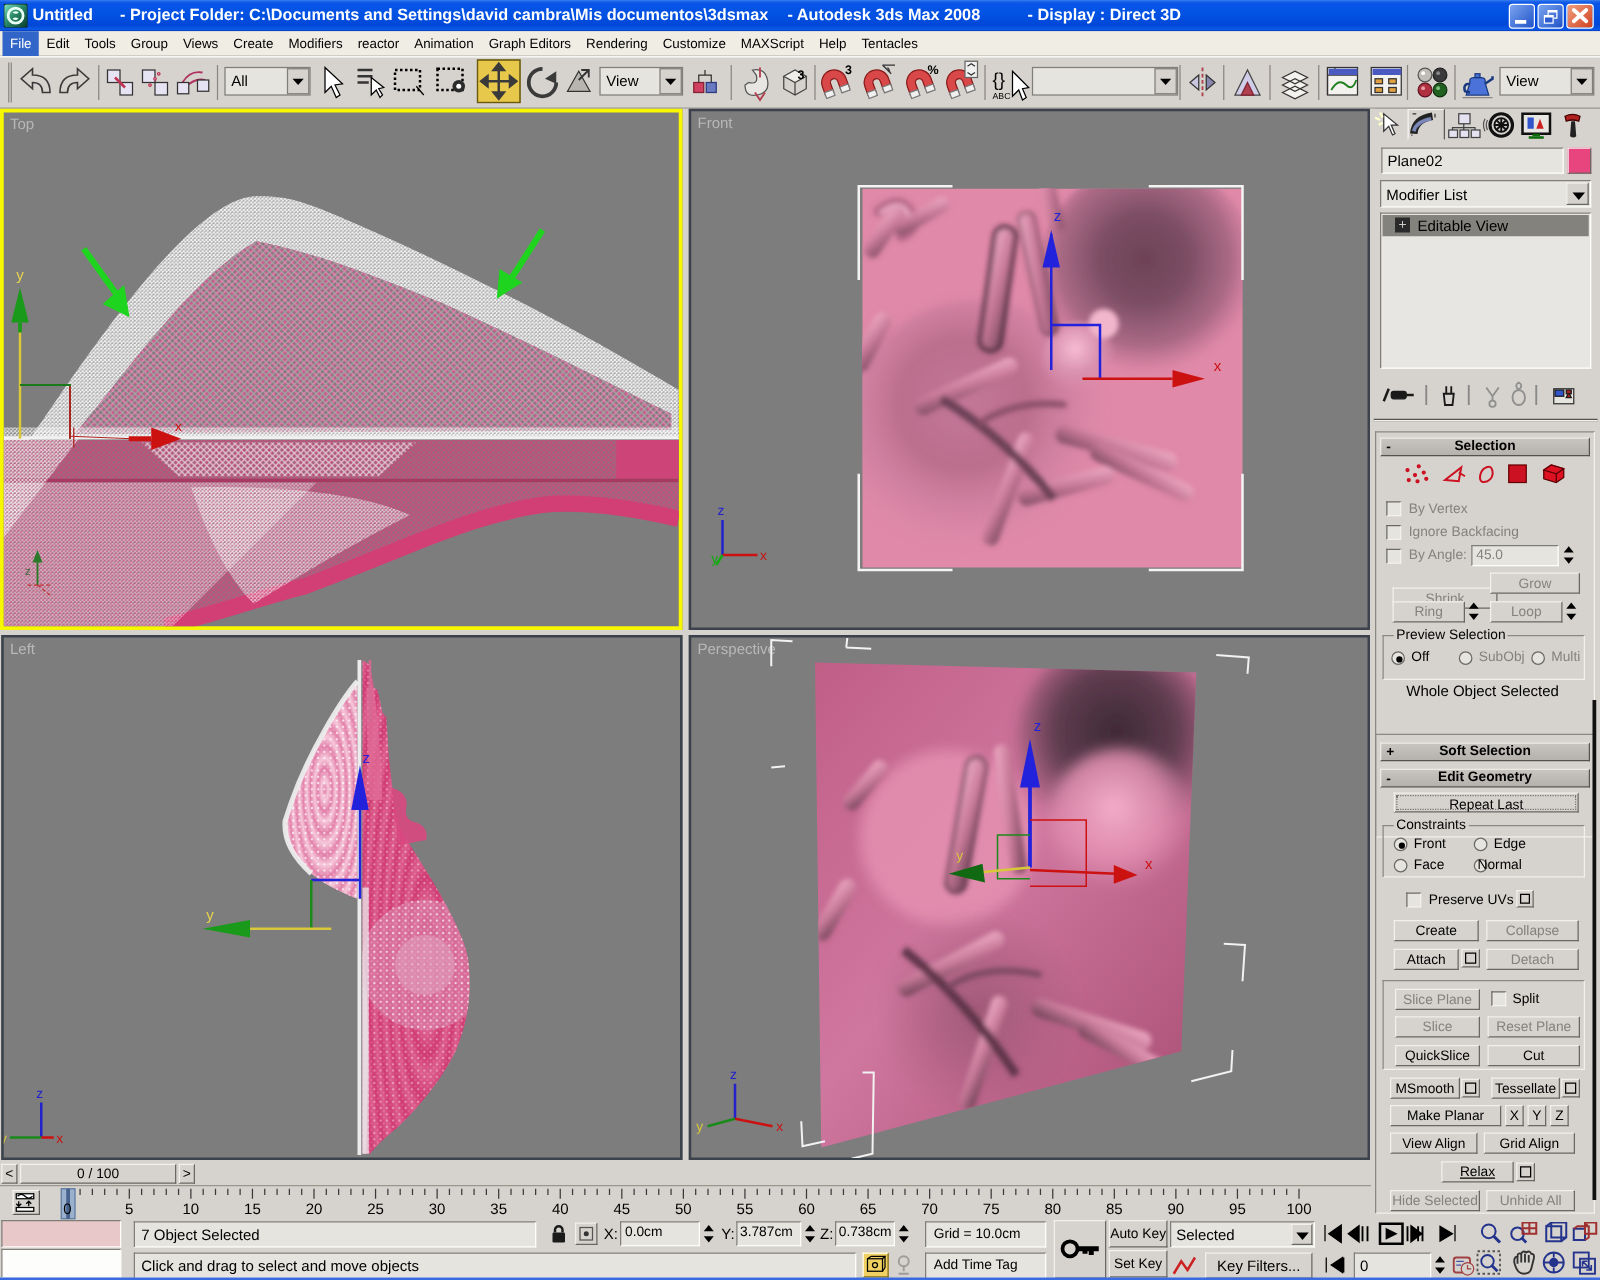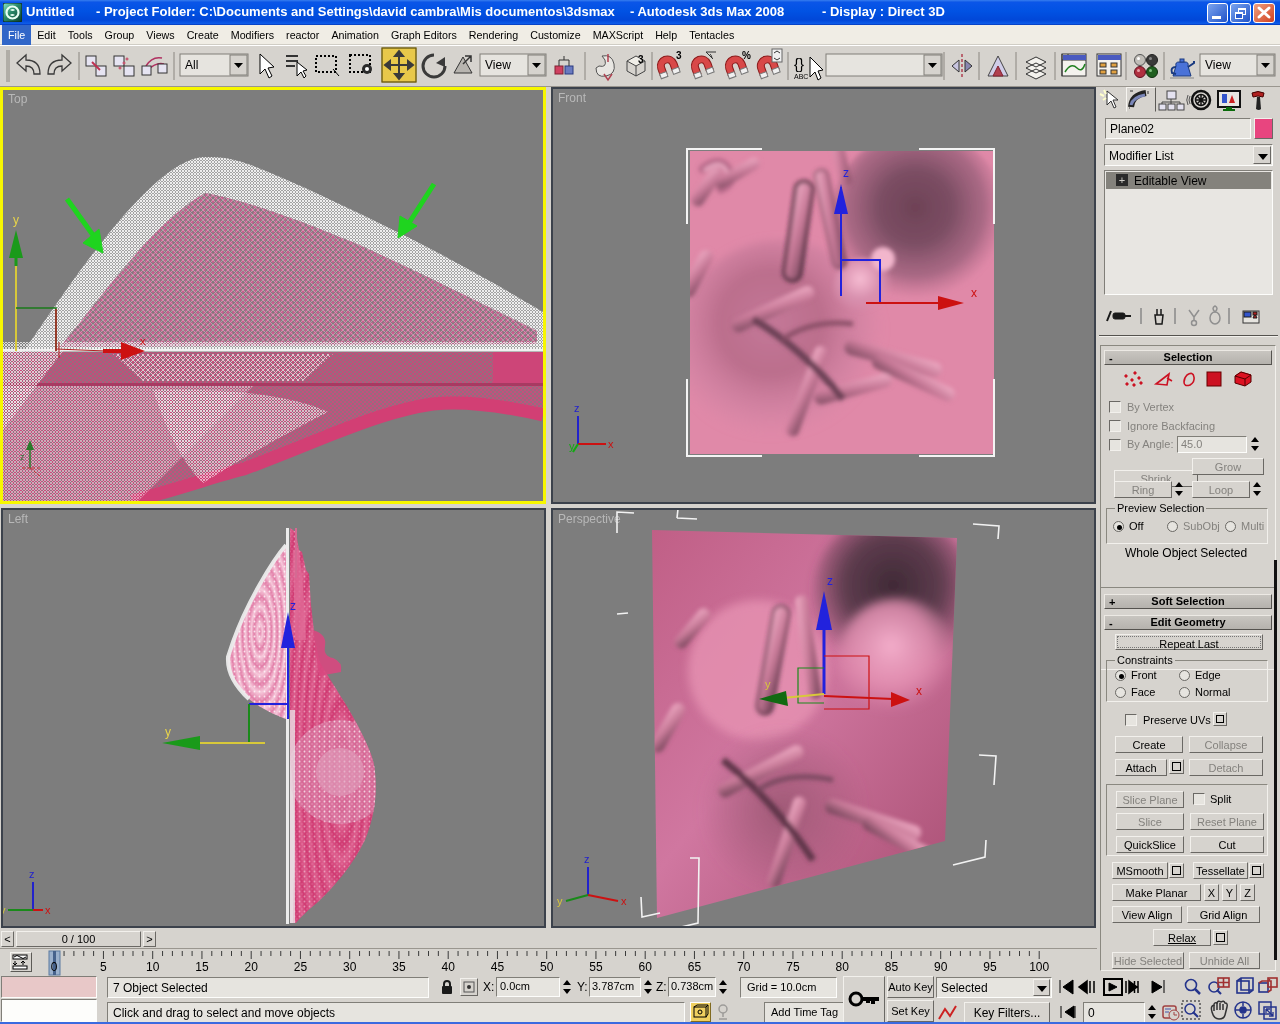--- a/index.html
+++ b/index.html
@@ -811,21 +811,21 @@
       <span class="lbl" style="left:8px;top:-7px;background:#d6d3ce;padding:0 2px;">Constraints</span>
       <div class="radio" style="left:8px;top:9px;">
           <div class="abs" style="left:3px;top:3px;width:5px;height:5px;border-radius:50%;background:#000;"></div>
         </div>
       <span class="lbl" style="left:24px;top:8px;">Front</span>
       <div class="radio" style="left:72px;top:9px;"></div>
       <span class="lbl" style="left:88px;top:8px;">Edge</span>
       <div class="radio" style="left:8px;top:26px;"></div>
       <span class="lbl" style="left:24px;top:25px;">Face</span>
       <div class="radio" style="left:72px;top:26px;"></div>
-      <span class="lbl" style="left:88px;top:25px;">Normal</span>
+      <span class="lbl" style="left:75px;top:25px;">Normal</span>
     </div>
     <div class="chk" style="left:24px;top:126px;"></div>
       <span class="lbl" style="left:42px;top:126px;">Preserve UVs</span>
     <div class="btn" style="left:112px;top:124px;width:14px;height:14px;">
         <div class="abs" style="left:2px;top:2px;width:8px;height:8px;border:1px solid #000;"></div>
       </div>
     <div class="btn" style="left:14px;top:148px;width:68px;height:17px;line-height:16px;">Create</div>
     <div class="btn dis" style="left:88px;top:148px;width:74px;height:17px;line-height:16px;">Collapse</div>
     <div class="btn" style="left:14px;top:171px;width:52px;height:17px;line-height:16px;">Attach</div>
     <div class="btn" style="left:68px;top:171px;width:15px;height:15px;">
@@ -1054,21 +1054,21 @@
         <path d="M3 4 l3 -2 h11 l-2 2 M17 2 v9 l-2 3" fill="none" stroke="#000"></path>
         <circle cx="9" cy="9" r="2" fill="none" stroke="#000"></circle>
       </svg>
   </div>
   <div class="abs" style="left:714px;top:73px;width:18px;height:18px;opacity:.5;">
     <svg width="18" height="18" viewBox="0 0 18 18">
         <circle cx="9" cy="6" r="4" fill="none" stroke="#666" stroke-width="1.5"></circle>
         <path d="M9 10 v4 m-4 2 h8" stroke="#666" stroke-width="1.5"></path>
       </svg>
   </div>
-  <div class="abs sunken" style="left:740px;top:72px;width:97px;height:21px;margin-left:24px;">
+  <div class="abs sunken" style="left:740px;top:72px;width:97px;height:21px;">
       <span class="lbl" style="left:6px;top:3px;font-size:11px;">Add Time Tag</span>
     </div>
 
   <div class="abs btn" style="left:843px;top:46px;width:42px;height:47px;">
     <svg width="42" height="45" viewBox="0 0 42 45">
         <circle cx="12" cy="22" r="6" fill="none" stroke="#000" stroke-width="3"></circle>
         <path d="M18 22 h17 m-6 0 v5 m-5 -5 v4" stroke="#000" stroke-width="4"></path>
       </svg>
   </div>
   <div class="abs btn" style="left:887px;top:46px;width:47px;height:22px;line-height:21px;font-size:11px;">Auto Key</div>

